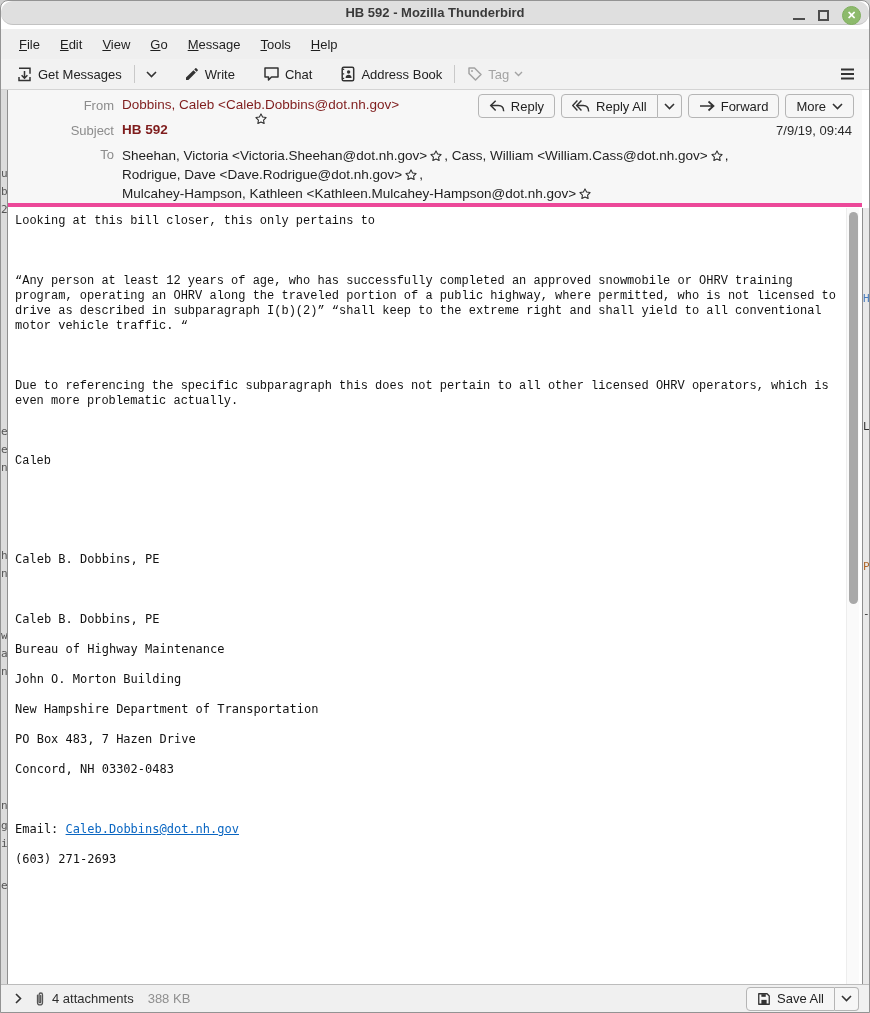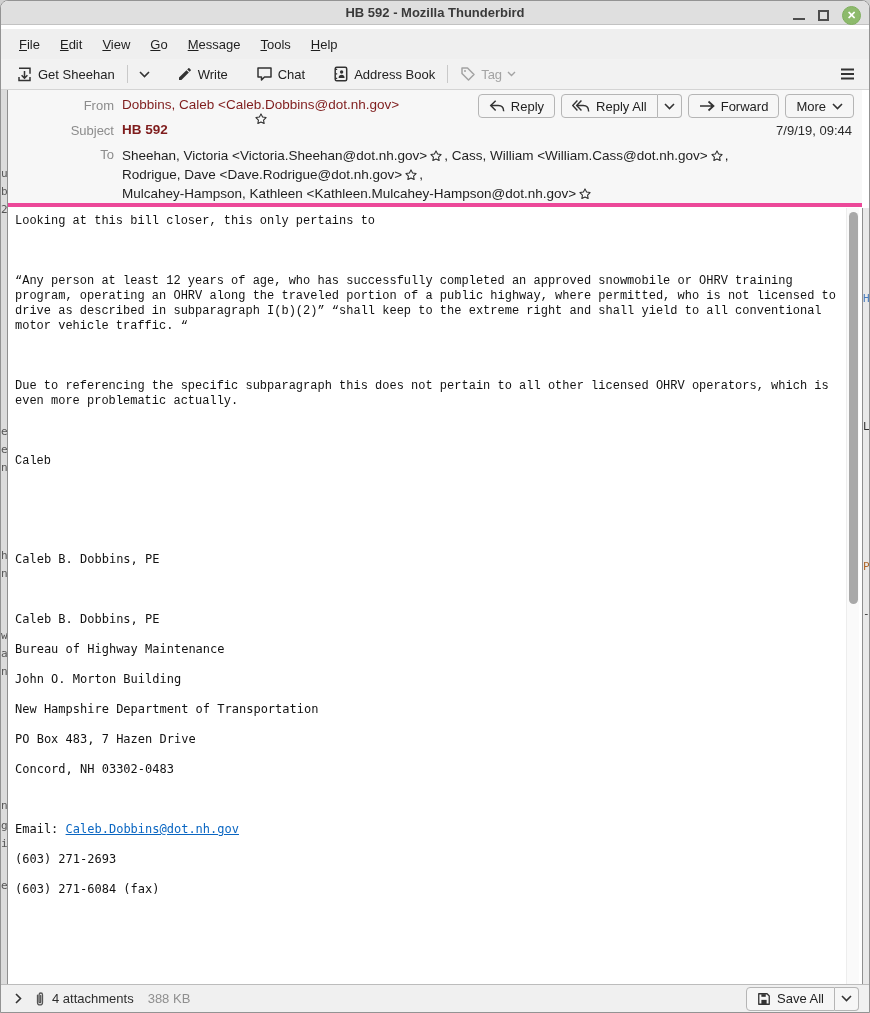--- a/index.html
+++ b/index.html
@@ -1,20 +1,20 @@
 <!DOCTYPE html>
 <html><head>
 <meta charset="utf-8">
 <style>
   * { margin:0; padding:0; box-sizing:border-box; }
   html,body { width:870px; height:1013px; font-family:"Liberation Sans", sans-serif; background:#cfcfcf; }
   .window { position:absolute; inset:0; border:1px solid #939393; border-radius:8px 8px 0 0; overflow:hidden; background:#fff; }
 
   
-  .titlebar { position:absolute; top:0; left:0; right:0; height:24px; background:#dfdfdf; border-bottom:1px solid #c2c2c2; display:flex; align-items:center; justify-content:center; }
+  .titlebar { position:absolute; top:0; left:0; right:0; height:24px; background:#dfdfdf; border-bottom:1px solid #c2c2c2; display:flex; align-items:center; justify-content:center;border-radius:13px; }
   .titlebar .title { font-size:13px; font-weight:bold; color:#3a3a3a; }
   .win-controls { position:absolute; right:8px; top:0; height:28px; display:flex; align-items:center; gap:13px; }
   .wc-min { width:12px; height:2px; background:#4d4d4d; margin-top:8px; cursor:pointer; }
   .wc-max { width:11px; height:11px; border:2px solid #4d4d4d; background:transparent; cursor:pointer; }
   .wc-close { width:19px; height:19px; border-radius:50%; background:#8dba6c; border:1px solid #7fae5e; color:#fff; display:flex; align-items:center; justify-content:center; font-size:11px; font-weight:bold; cursor:pointer; line-height:1; }
 
   
   .menubar { position:absolute; top:28px; left:0; right:0; height:30px; background:#efefef; display:flex; align-items:center; padding-left:8px; }
   .menu-item { display:inline-block; font-size:13px; color:#1f1f1f; padding:5px 10px; cursor:default; }
   .menu-item::first-letter { text-decoration:underline; }
@@ -96,21 +96,21 @@
     <span class="menu-item">Help</span>
   </div>
 
   <div class="toolbar">
     <div class="tb-btn">
       <svg class="ic" width="17" height="17" viewBox="0 0 17 17">
           <path d="M3 2.2h11v5.5" fill="none" stroke="#333" stroke-width="1.5"></path>
           <path d="M8.5 5v7M5.6 9.2l2.9 3 2.9-3" fill="none" stroke="#333" stroke-width="1.5"></path>
           <path d="M3 11v3.6h11V11" fill="none" stroke="#333" stroke-width="1.5"></path>
         </svg>
-      <span>Get Sheehan</span>
+      <span>Get Messages</span>
     </div>
     <div class="tb-sep"></div>
     <div class="tb-chev">
       <svg class="ic" width="11" height="7" viewBox="0 0 11 7">
           <path d="M1 1l4.5 4.5L10 1" fill="none" stroke="#333" stroke-width="1.6"></path>
         </svg>
     </div>
     <div class="tb-gap"></div>
     <div class="tb-btn">
       <svg class="ic" width="16" height="16" viewBox="0 0 24 24">
@@ -271,21 +271,20 @@
         <div class="bl m2">&nbsp;</div>
         <div class="bl m2">Caleb B. Dobbins, PE</div>
         <div class="bl m2">Bureau of Highway Maintenance</div>
         <div class="bl m2">John O. Morton Building</div>
         <div class="bl m2">New Hampshire Department of Transportation</div>
         <div class="bl m2">PO Box 483, 7 Hazen Drive</div>
         <div class="bl m2">Concord, NH 03302-0483</div>
         <div class="bl m2">&nbsp;</div>
         <div class="bl m2"><span>Email: </span><a class="blink" href="#">Caleb.Dobbins@dot.nh.gov</a></div>
         <div class="bl m2">(603) 271-2693</div>
-        <div class="bl m2">(603) 271-6084 (fax)</div>
       </div>
     <div class="scrollbar">
       <div class="scroll-thumb"></div>
     </div>
   </div>
 
   <div class="attachbar">
     <div class="att-toggle">
       <svg class="ic" width="7" height="11" viewBox="0 0 7 11">
           <path d="M1 1l4.5 4.5L1 10" fill="none" stroke="#333" stroke-width="1.6"></path>

